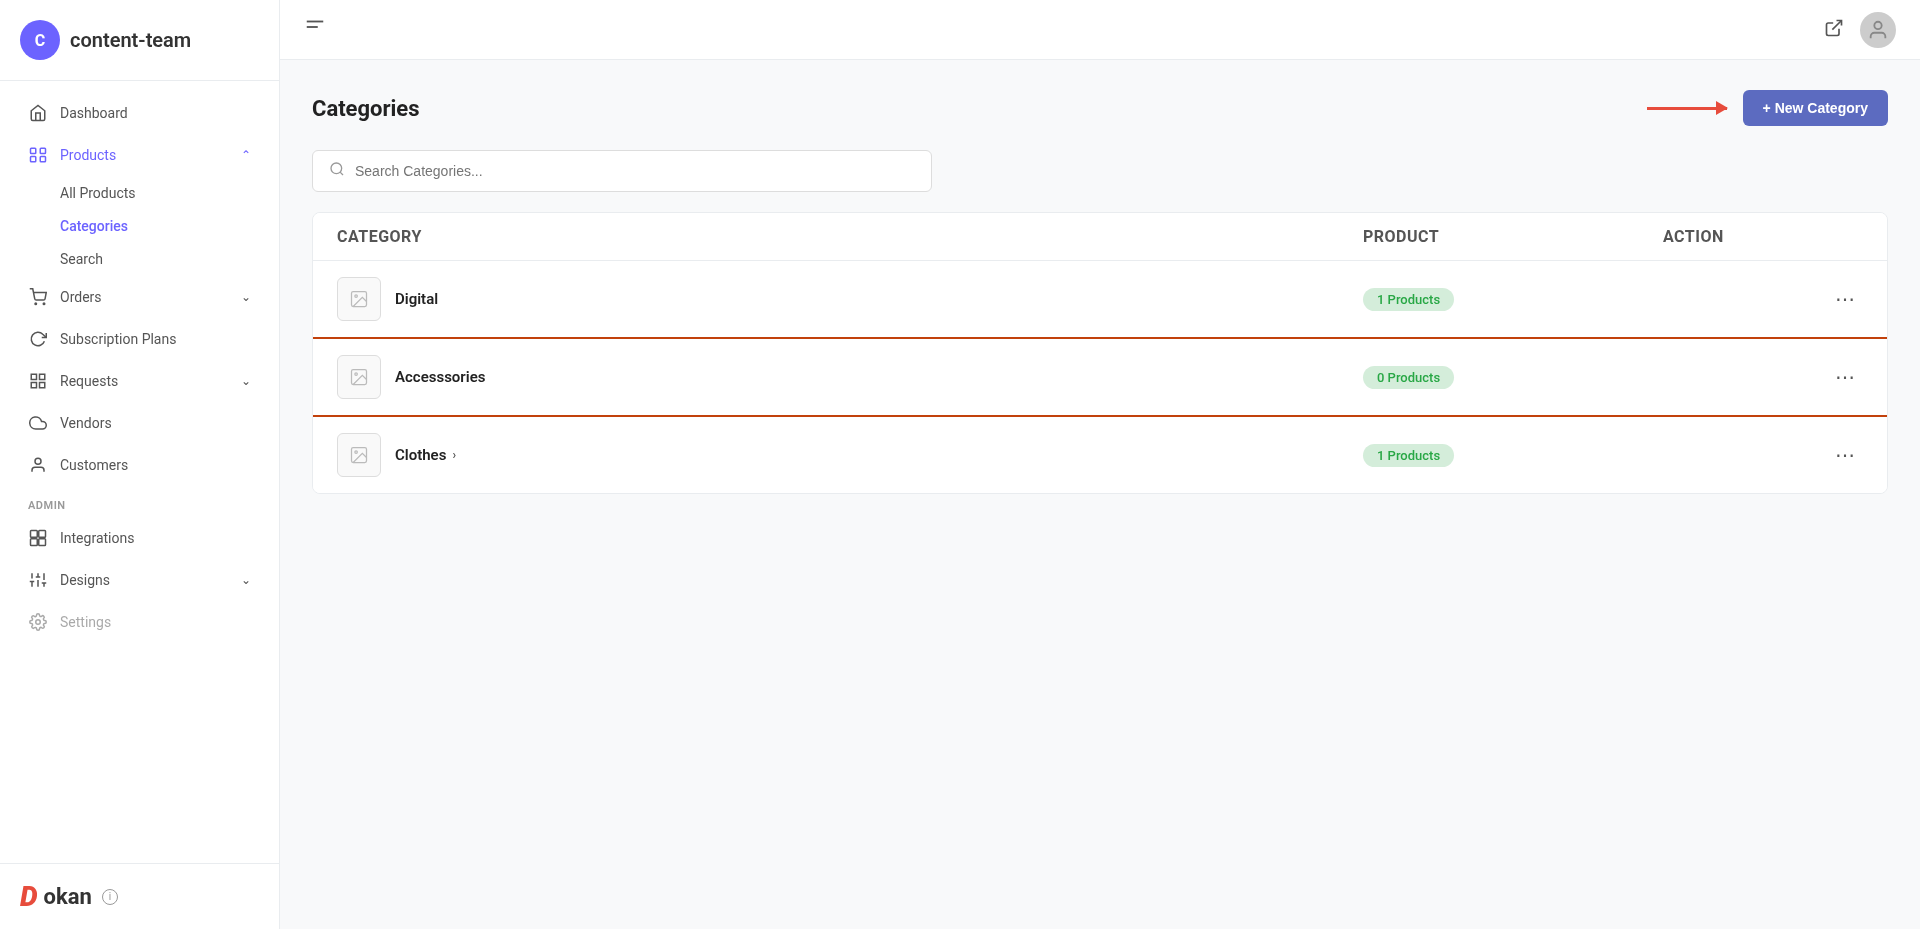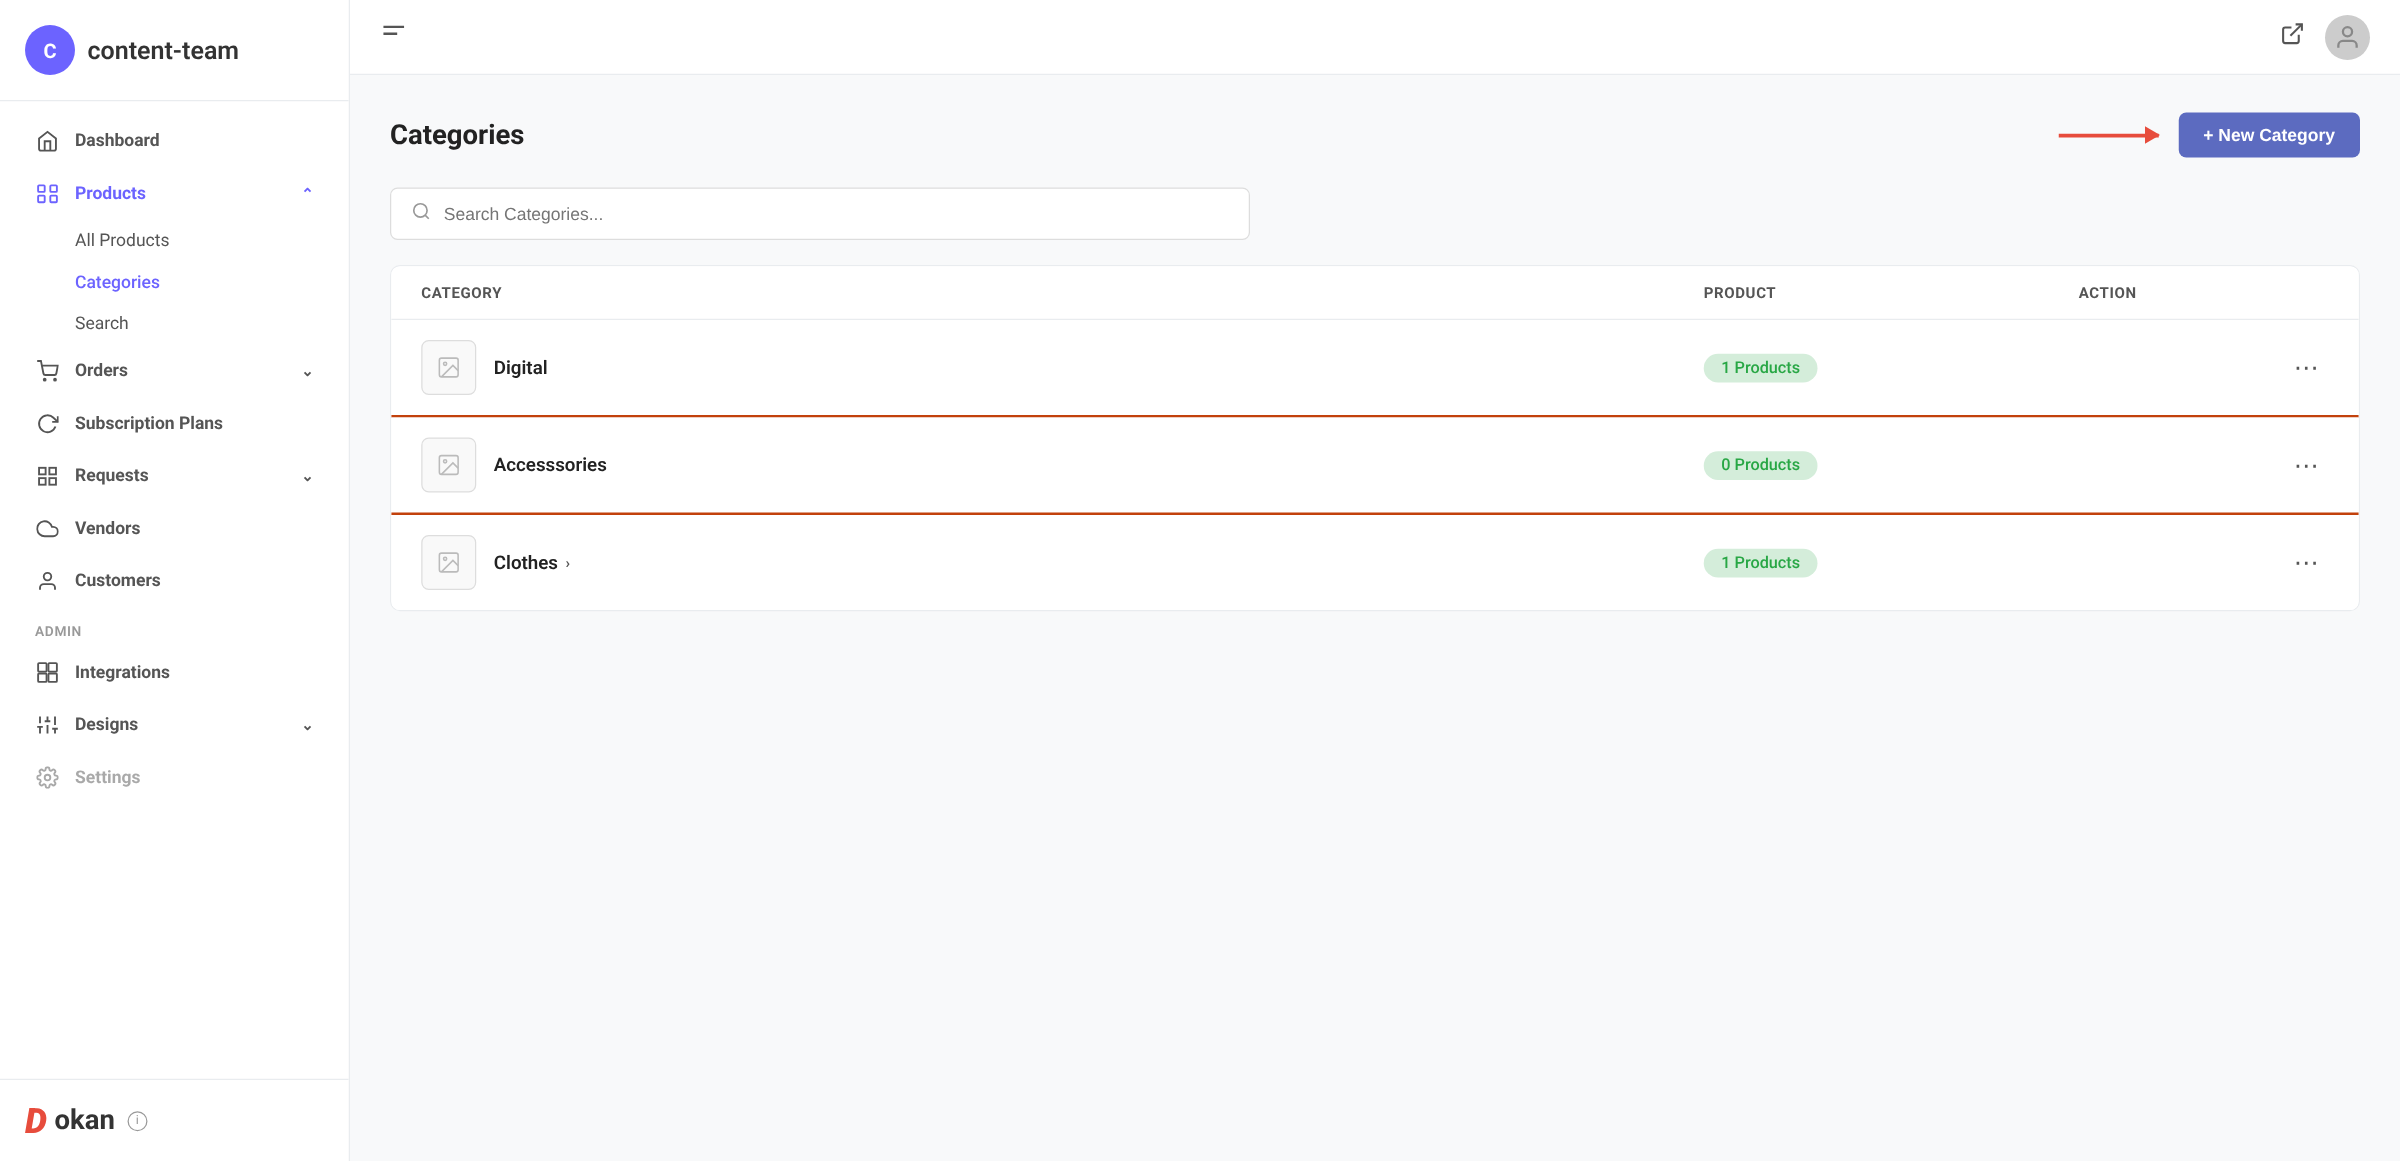--- a/index.html
+++ b/index.html
@@ -32,21 +32,21 @@
     }
     .sidebar-team-name { font-size: 20px; font-weight: 600; color: #333; }
 
     .sidebar-nav { padding: 10px 0; flex: 1; }
     .nav-item {
       display: flex; align-items: center;
       padding: 10px 20px;
       cursor: pointer;
       color: #555;
       font-size: 14px;
-      font-weight: 700;
+      font-weight: 400;
       border-radius: 4px;
       margin: 2px 8px;
       text-decoration: none;
       position: relative;
     }
     .nav-item.active { color: #6c63ff; }
     .nav-item .nav-icon {
       margin-right: 12px;
       width: 20px; height: 20px;
       display: flex; align-items: center; justify-content: center;
@@ -179,21 +179,21 @@
       display: flex; align-items: center; gap: 6px;
     }
 
     
     .search-bar {
       display: flex; align-items: center;
       background: #fff;
       border: 1px solid #ddd;
       border-radius: 6px;
       padding: 10px 16px;
-      width: 688px;
+      width: 620px;
       margin-bottom: 20px;
     }
     .search-bar input {
       border: none; outline: none;
       font-size: 14px; color: #555;
       flex: 1;
       background: transparent;
     }
     .search-icon { color: #999; margin-right: 10px; font-size: 16px; }
 
@@ -205,21 +205,21 @@
       overflow: hidden;
     }
     .table-header {
       display: grid;
       grid-template-columns: 1fr 300px 200px;
       padding: 14px 24px;
       border-bottom: 1px solid #e9ecef;
       background: #fff;
     }
     .table-header-cell {
-      font-size: 12px;
+      font-size: 16px;
       font-weight: 700;
       color: #555;
       text-transform: uppercase;
       letter-spacing: 0.5px;
     }
     .table-row {
       display: grid;
       grid-template-columns: 1fr 300px 200px;
       padding: 16px 24px;
       border-bottom: 2px solid #c2410c;

